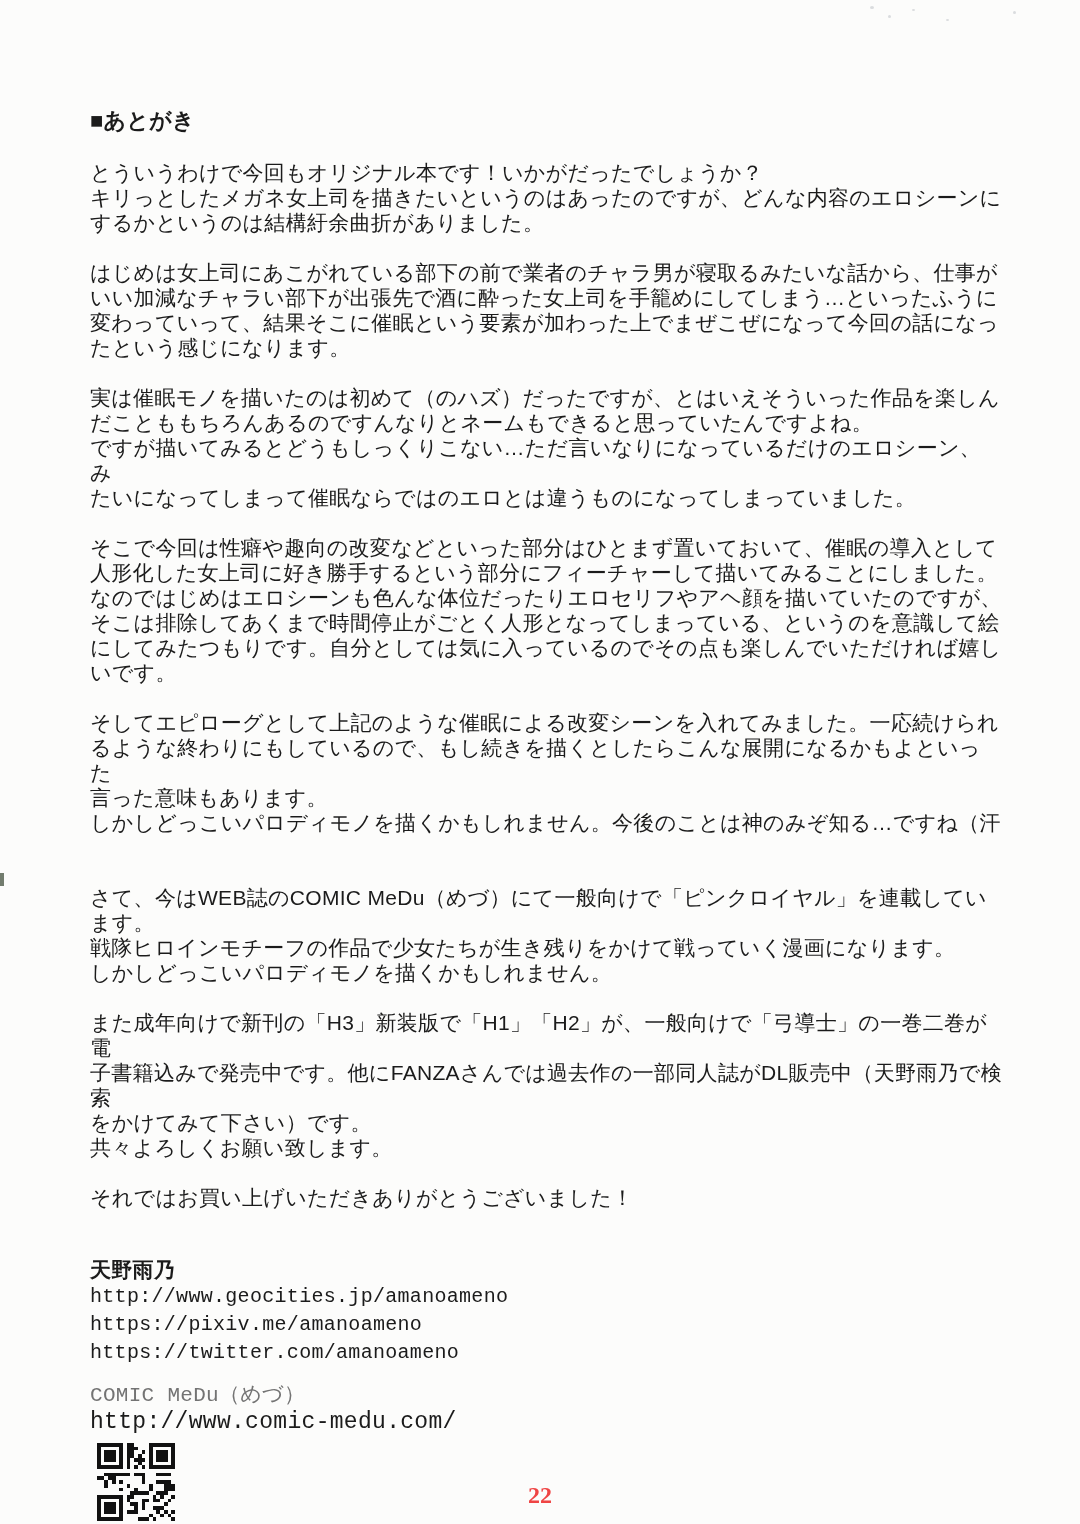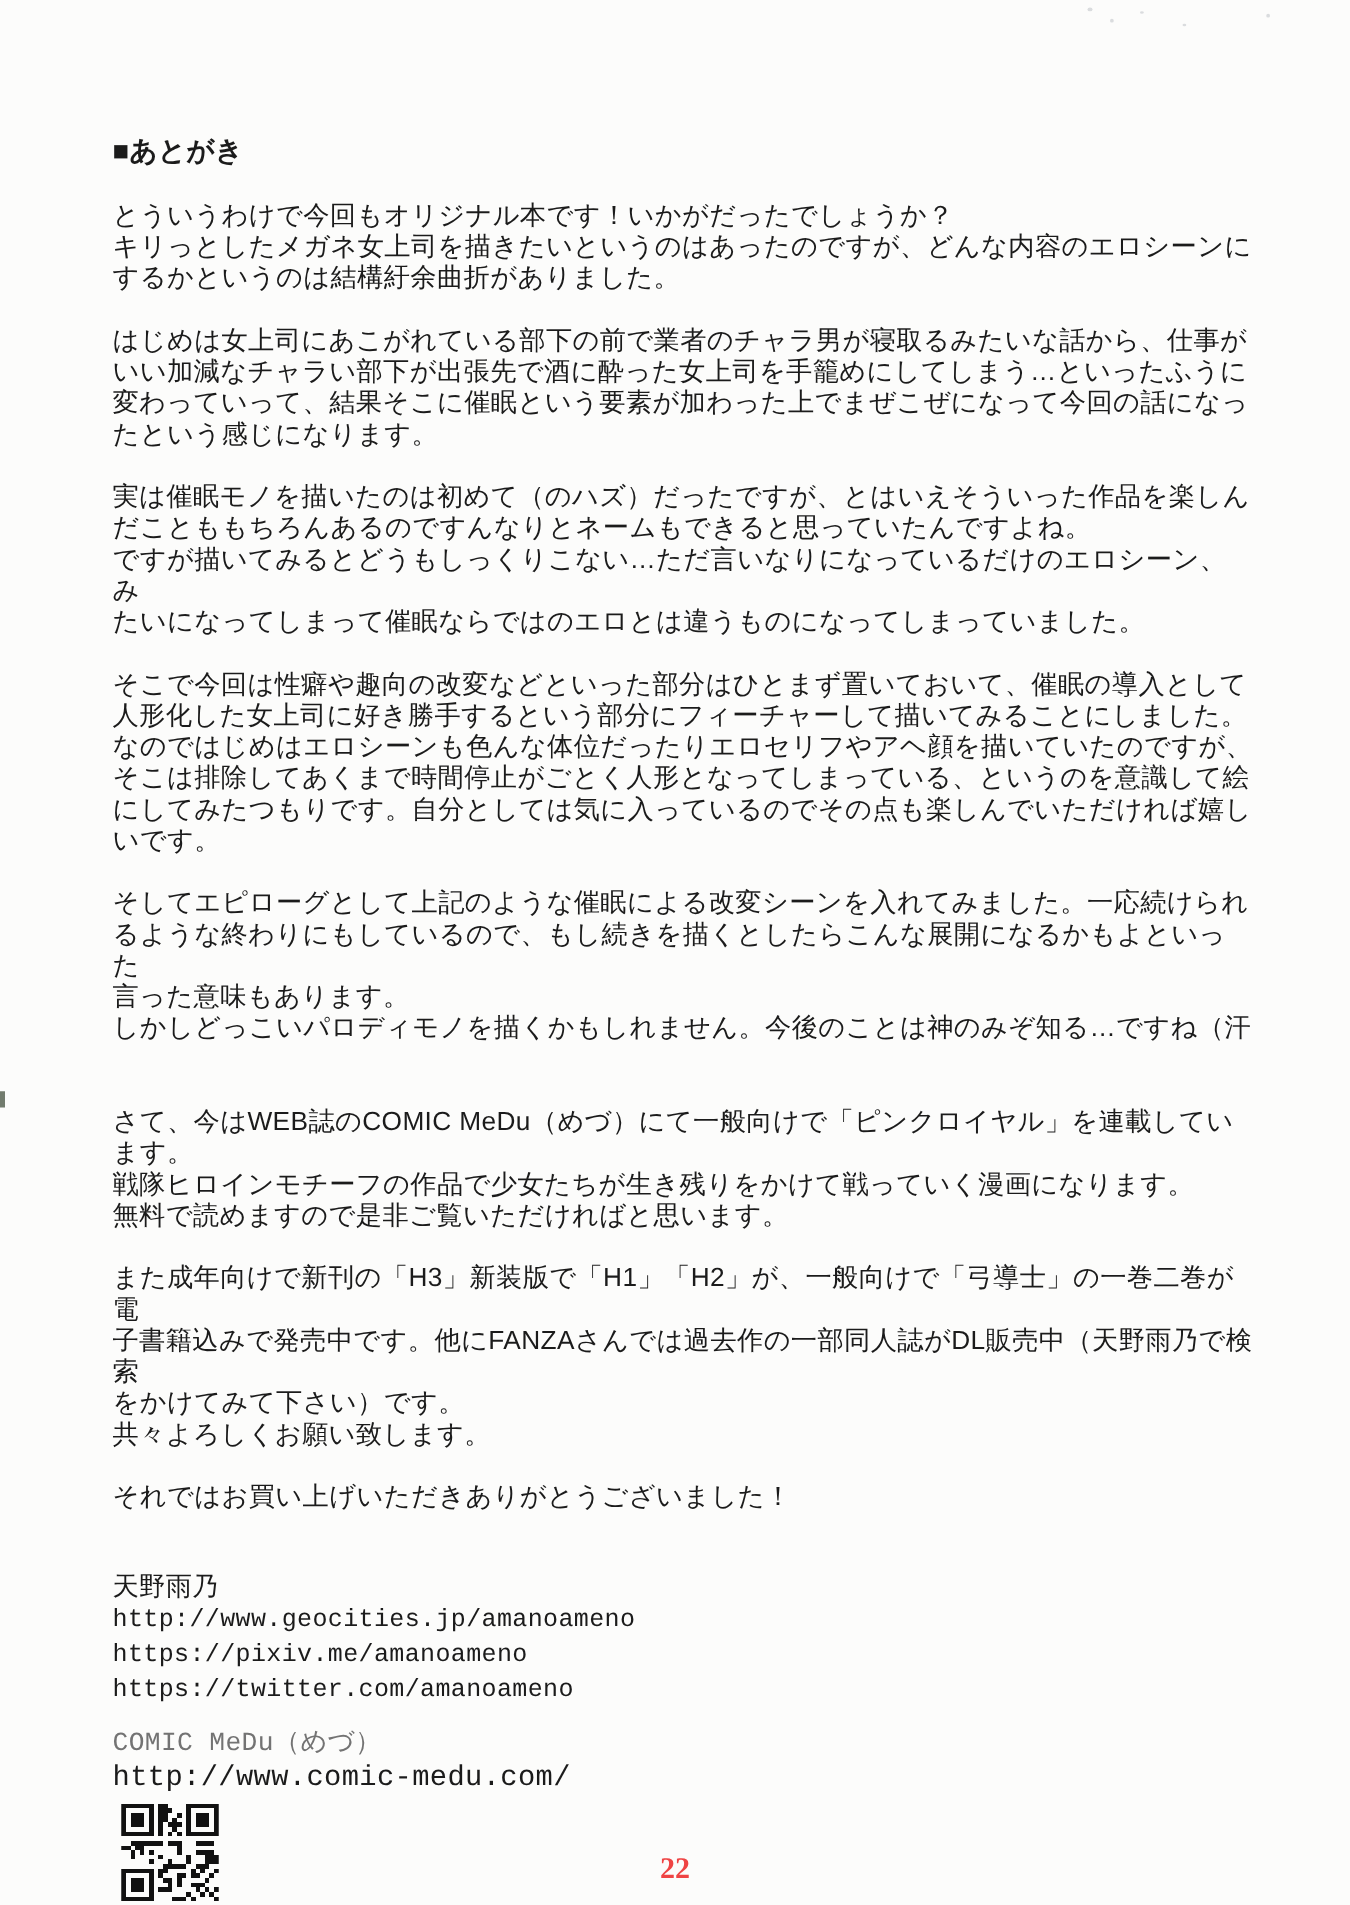--- a/index.html
+++ b/index.html
@@ -26,21 +26,21 @@
   }
   .heading {
     font-size:22px;
     font-weight:700;
     margin:0 0 27px 0;
   }
   .paragraph { margin-top:25px; }
   .paragraph.gap-2 { margin-top:50px; }
   .line { white-space:pre-wrap; }
   .author { margin-top:46px; }
-  .author-name { font-weight:400; font-size:21px; line-height:27px;margin-top:32px; }
+  .author-name { font-weight:700; font-size:21px; line-height:27px;margin-top:32px; }
   .link {
     font-family:"Liberation Mono","DejaVu Sans Mono",monospace;
     font-size:20px;
     line-height:28px;
     color:#1b1b1b;
   }
   .publisher { margin-top:16px; }
   .publisher-name {
     font-family:"Liberation Mono","Liberation Sans","DejaVu Sans",monospace;
     font-size:21px;
@@ -127,21 +127,21 @@
         </div>
         <div class="paragraph">
           <div class="line">そしてエピローグとして上記のような催眠による改変シーンを入れてみました。一応続けられ</div>
           <div class="line">るような終わりにもしているので、もし続きを描くとしたらこんな展開になるかもよといった</div>
           <div class="line">言った意味もあります。</div>
           <div class="line">しかしどっこいパロディモノを描くかもしれません。今後のことは神のみぞ知る…ですね（汗</div>
         </div>
         <div class="paragraph gap-2">
           <div class="line">さて、今はWEB誌のCOMIC MeDu（めづ）にて一般向けで「ピンクロイヤル」を連載しています。</div>
           <div class="line">戦隊ヒロインモチーフの作品で少女たちが生き残りをかけて戦っていく漫画になります。</div>
-          <div class="line">無料で読めますので是非ご覧いただければと思います。</div>
+          <div class="line">しかしどっこいパロディモノを描くかもしれません。</div>
         </div>
         <div class="paragraph">
           <div class="line">また成年向けで新刊の「H3」新装版で「H1」「H2」が、一般向けで「弓導士」の一巻二巻が電</div>
           <div class="line">子書籍込みで発売中です。他にFANZAさんでは過去作の一部同人誌がDL販売中（天野雨乃で検索</div>
           <div class="line">をかけてみて下さい）です。</div>
           <div class="line">共々よろしくお願い致します。</div>
         </div>
         <div class="paragraph">
           <div class="line">それではお買い上げいただきありがとうございました！</div>
         </div>

